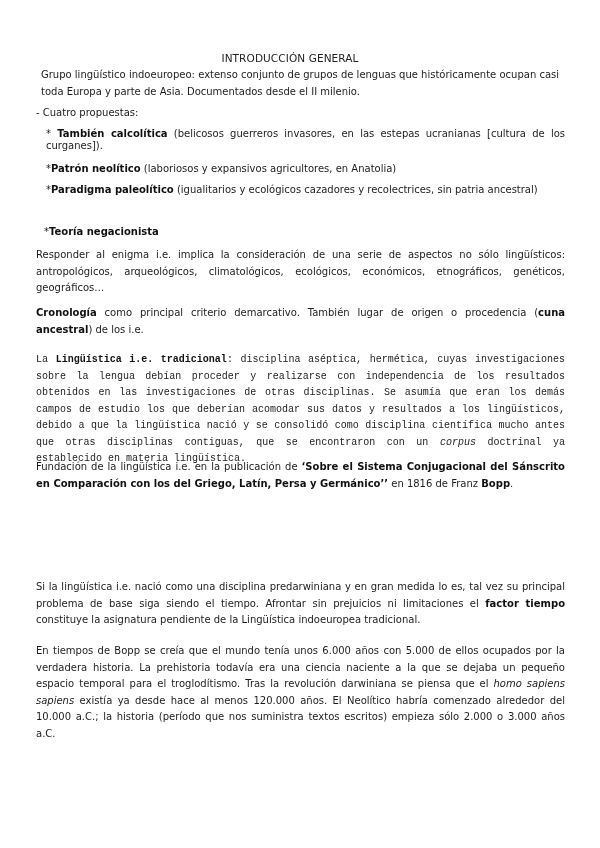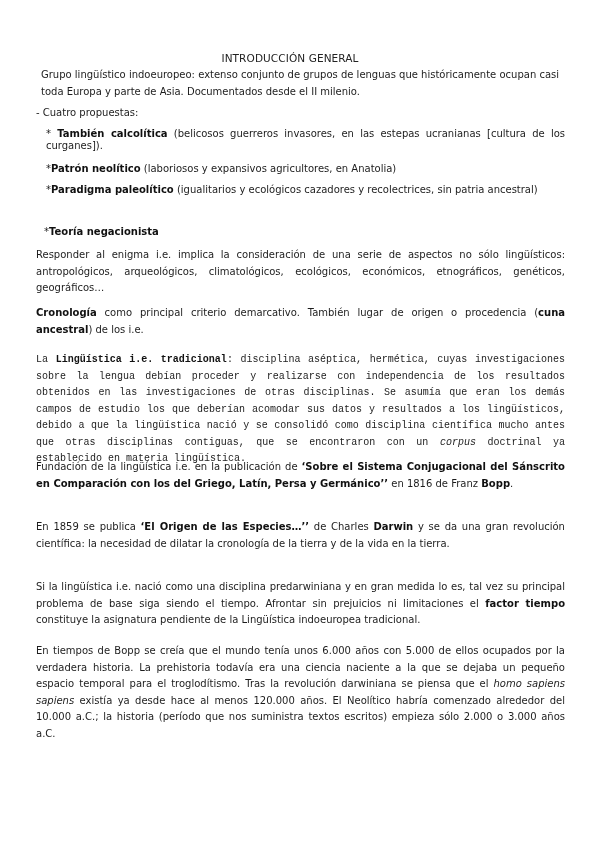--- a/index.html
+++ b/index.html
@@ -93,23 +93,20 @@
   <div class="blk p1 last-line">Responder al enigma i.e. implica la consideración de una serie de aspectos no sólo lingüísticos: antropológicos, arqueológicos, climatológicos, ecológicos, económicos, etnográficos, genéticos, geográficos…</div>
 
   <div class="blk p3 last-line">
     <span>La </span><b>Lingüística i.e. tradicional</b><span>: disciplina aséptica, hermética, cuyas investigaciones sobre la lengua debían proceder y realizarse con independencia de los resultados obtenidos en las investigaciones de otras disciplinas. Se asumía que eran los demás campos de estudio los que deberían acomodar sus datos y resultados a los lingüísticos, debido a que la lingüística nació y se consolidó como disciplina científica mucho antes que otras disciplinas contiguas, que se encontraron con un </span><i>corpus</i><span> doctrinal ya establecido en materia lingüística.</span>
   </div>
 
   <div class="blk p4 last-line">
     <span>Fundación de la lingüística i.e. en la publicación de </span><b>‘Sobre el Sistema Conjugacional del Sánscrito en Comparación con los del Griego, Latín, Persa y Germánico’’</b><span> en 1816 de Franz </span><b>Bopp</b><span>.</span>
   </div>
 
-  <div class="blk p5 last-line">
-    <span>En 1859 se publica </span><b>‘El Origen de las Especies…’’</b><span> de Charles </span><b>Darwin</b><span> y se da una gran revolución científica: la necesidad de dilatar la cronología de la tierra y de la vida en la tierra.</span>
-  </div>
 
   <div class="blk p6 last-line">
     <span>Si la lingüística i.e. nació como una disciplina predarwiniana y en gran medida lo es, tal vez su principal problema de base siga siendo el tiempo. Afrontar sin prejuicios ni limitaciones el </span><b>factor tiempo</b><span> constituye la asignatura pendiente de la Lingüística indoeuropea tradicional.</span>
   </div>
 
   <div class="blk p7 last-line">
     <span>En tiempos de Bopp se creía que el mundo tenía unos 6.000 años con 5.000 de ellos ocupados por la verdadera historia. La prehistoria todavía era una ciencia naciente a la que se dejaba un pequeño espacio temporal para el troglodítismo. Tras la revolución darwiniana se piensa que el </span><i>homo sapiens sapiens</i><span> existía ya desde hace al menos 120.000 años. El Neolítico habría comenzado alrededor del 10.000 a.C.; la historia (período que nos suministra textos escritos) empieza sólo 2.000 o 3.000 años a.C.</span>
   </div>
 
 

